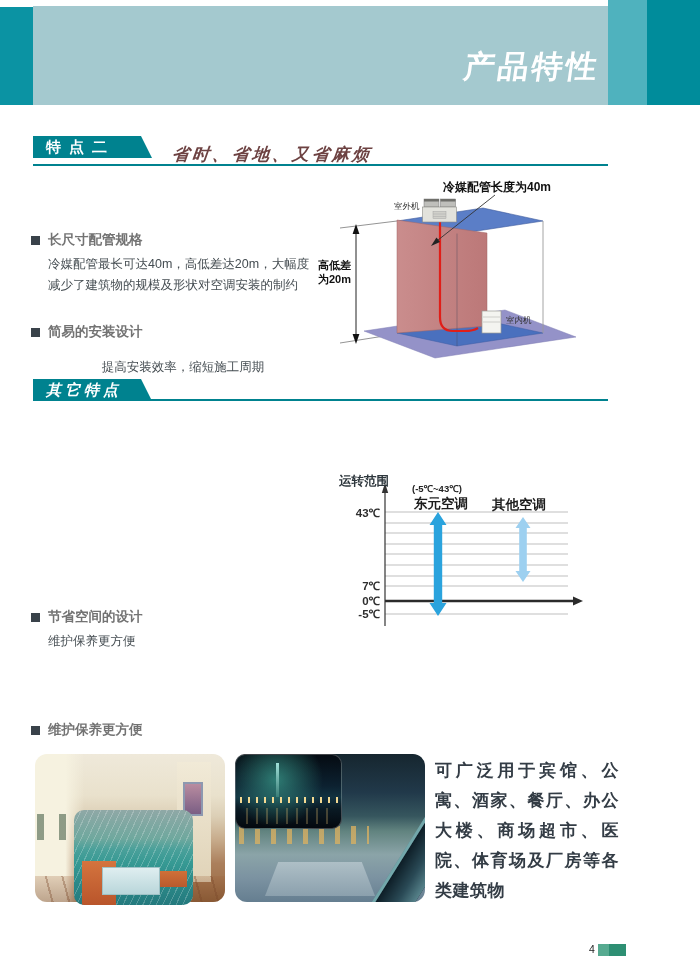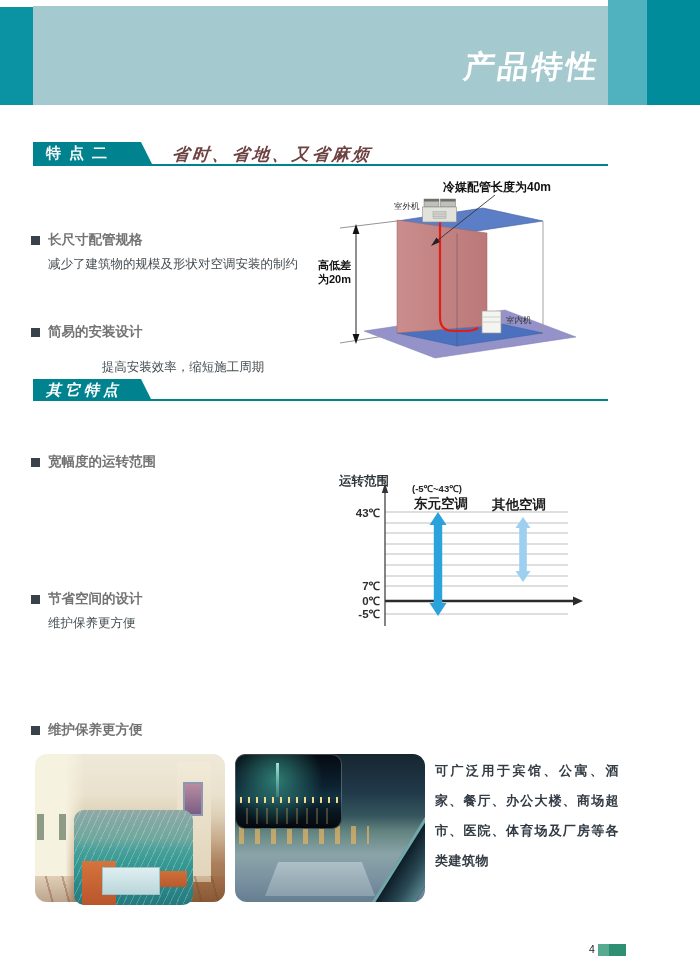--- a/index.html
+++ b/index.html
@@ -12,21 +12,21 @@
   .strip-left{left:0;top:7px;width:33px;height:98px;background:#0b93a3;}
   .strip-mid{left:608px;top:0;width:39px;height:105px;background:#4fb2be;}
   .strip-right{left:647px;top:0;width:53px;height:105px;background:#008c9b;}
   .page-title{left:360px;top:46px;width:240px;text-align:right;color:#ffffff;
               font-size:31px;font-weight:bold;letter-spacing:3px;transform:skewX(-8deg);}
 
   
   .tag{height:22px;width:119px;background:#00828f;color:#fff;font-weight:bold;
        font-size:15px;line-height:22px;padding-left:13px;box-sizing:border-box;
        clip-path:polygon(0 0,108px 0,119px 100%,0 100%);}
-  .tag1{left:33px;top:142px;letter-spacing:8px;}
+  .tag1{left:33px;top:136px;letter-spacing:8px;}
   .tag2{left:33px;top:379px;letter-spacing:4px;font-style:italic;}
   .tagline{height:2px;background:#00828f;width:575px;left:33px;}
   .tagline1{top:164px;}
   .tagline2{top:399px;}
   .slogan{left:172px;top:143px;color:#6d4242;font-weight:bold;font-size:17px;
           letter-spacing:3px;font-family:"DejaVu Serif",serif;font-style:italic;
           transform:skewX(-6deg);}
 
   
   .f-head{display:flex;align-items:center;color:#737373;font-weight:bold;font-size:13.5px;}
@@ -68,21 +68,21 @@
       background:
         radial-gradient(circle at 38% 34%,rgba(52,140,128,.85) 0,rgba(52,140,128,0) 58%),
         linear-gradient(180deg,#050b12 0,#0c2130 42%,#123240 58%,#0a1a24 74%,#04080e 100%);}
   .p2i-tower{left:40px;top:8px;width:3px;height:34px;background:linear-gradient(180deg,#9fe0d8,#3b7f78);}
   .p2i-lights{left:4px;top:42px;width:98px;height:6px;
       background:repeating-linear-gradient(90deg,rgba(255,225,150,.95) 0 2px,rgba(255,225,150,0) 2px 8px);}
   .p2i-reflect{left:10px;bottom:4px;width:86px;height:16px;opacity:.5;
       background:repeating-linear-gradient(90deg,rgba(255,210,120,.5) 0 2px,rgba(0,0,0,0) 2px 10px);}
 
   
-  .apps{left:435px;top:756px;width:184px;color:#333c45;font-weight:bold;font-size:13px;
+  .apps{left:435px;top:756px;width:184px;color:#333c45;font-weight:bold;font-size:17px;
         line-height:30px;text-align:justify;letter-spacing:.5px;}
 
   
   .pagenum{left:589px;top:943px;font-size:10.5px;color:#222;}
   .pagemark{left:598px;top:944px;width:28px;height:12px;
         background:linear-gradient(90deg,#56aa90 0 38%,#2e8f73 38% 100%);}
 
   svg text{font-family:"Liberation Sans",sans-serif;}
 </style>
 </head>
@@ -99,45 +99,42 @@
   <div class="abs tagline tagline1"></div>
   <div class="abs tag tag1">特点二</div>
   <div class="abs slogan">省时、省地、又省麻烦</div>
 
   <div class="abs" style="left:31px;top:231px;">
     <div class="f-head">
       <span class="bullet"></span>
       <span>长尺寸配管规格</span>
     </div>
     <div class="f-body" style="margin:5px 0 0 17px;">
+      <div>冷媒配管最长可达40m，高低差达20m，大幅度</div>
       <div>减少了建筑物的规模及形状对空调安装的制约</div>
     </div>
   </div>
 
   <div class="abs" style="left:31px;top:323px;text-align:center;">
     <div class="f-head">
       <span class="bullet"></span>
       <span>简易的安装设计</span>
     </div>
     <div class="f-body" style="margin:16px 0 0 17px;">
       <div>提高安装效率，缩短施工周期</div>
     </div>
   </div>
 
   <div class="abs tagline tagline2"></div>
   <div class="abs tag tag2">其它特点</div>
 
   <div class="abs" style="left:31px;top:453px;">
-    <div class="f-head">
-      <span class="bullet"></span>
-      <span>宽幅度的运转范围</span>
-    </div>
-  </div>
-
-  <div class="abs" style="left:31px;top:590px;">
+  </div>
+
+  <div class="abs" style="left:31px;top:608px;">
     <div class="f-head">
       <span class="bullet"></span>
       <span>节省空间的设计</span>
     </div>
     <div class="f-body" style="margin:5px 0 0 17px;">
       <div>维护保养更方便</div>
     </div>
   </div>
 
   <div class="abs" style="left:31px;top:721px;">

